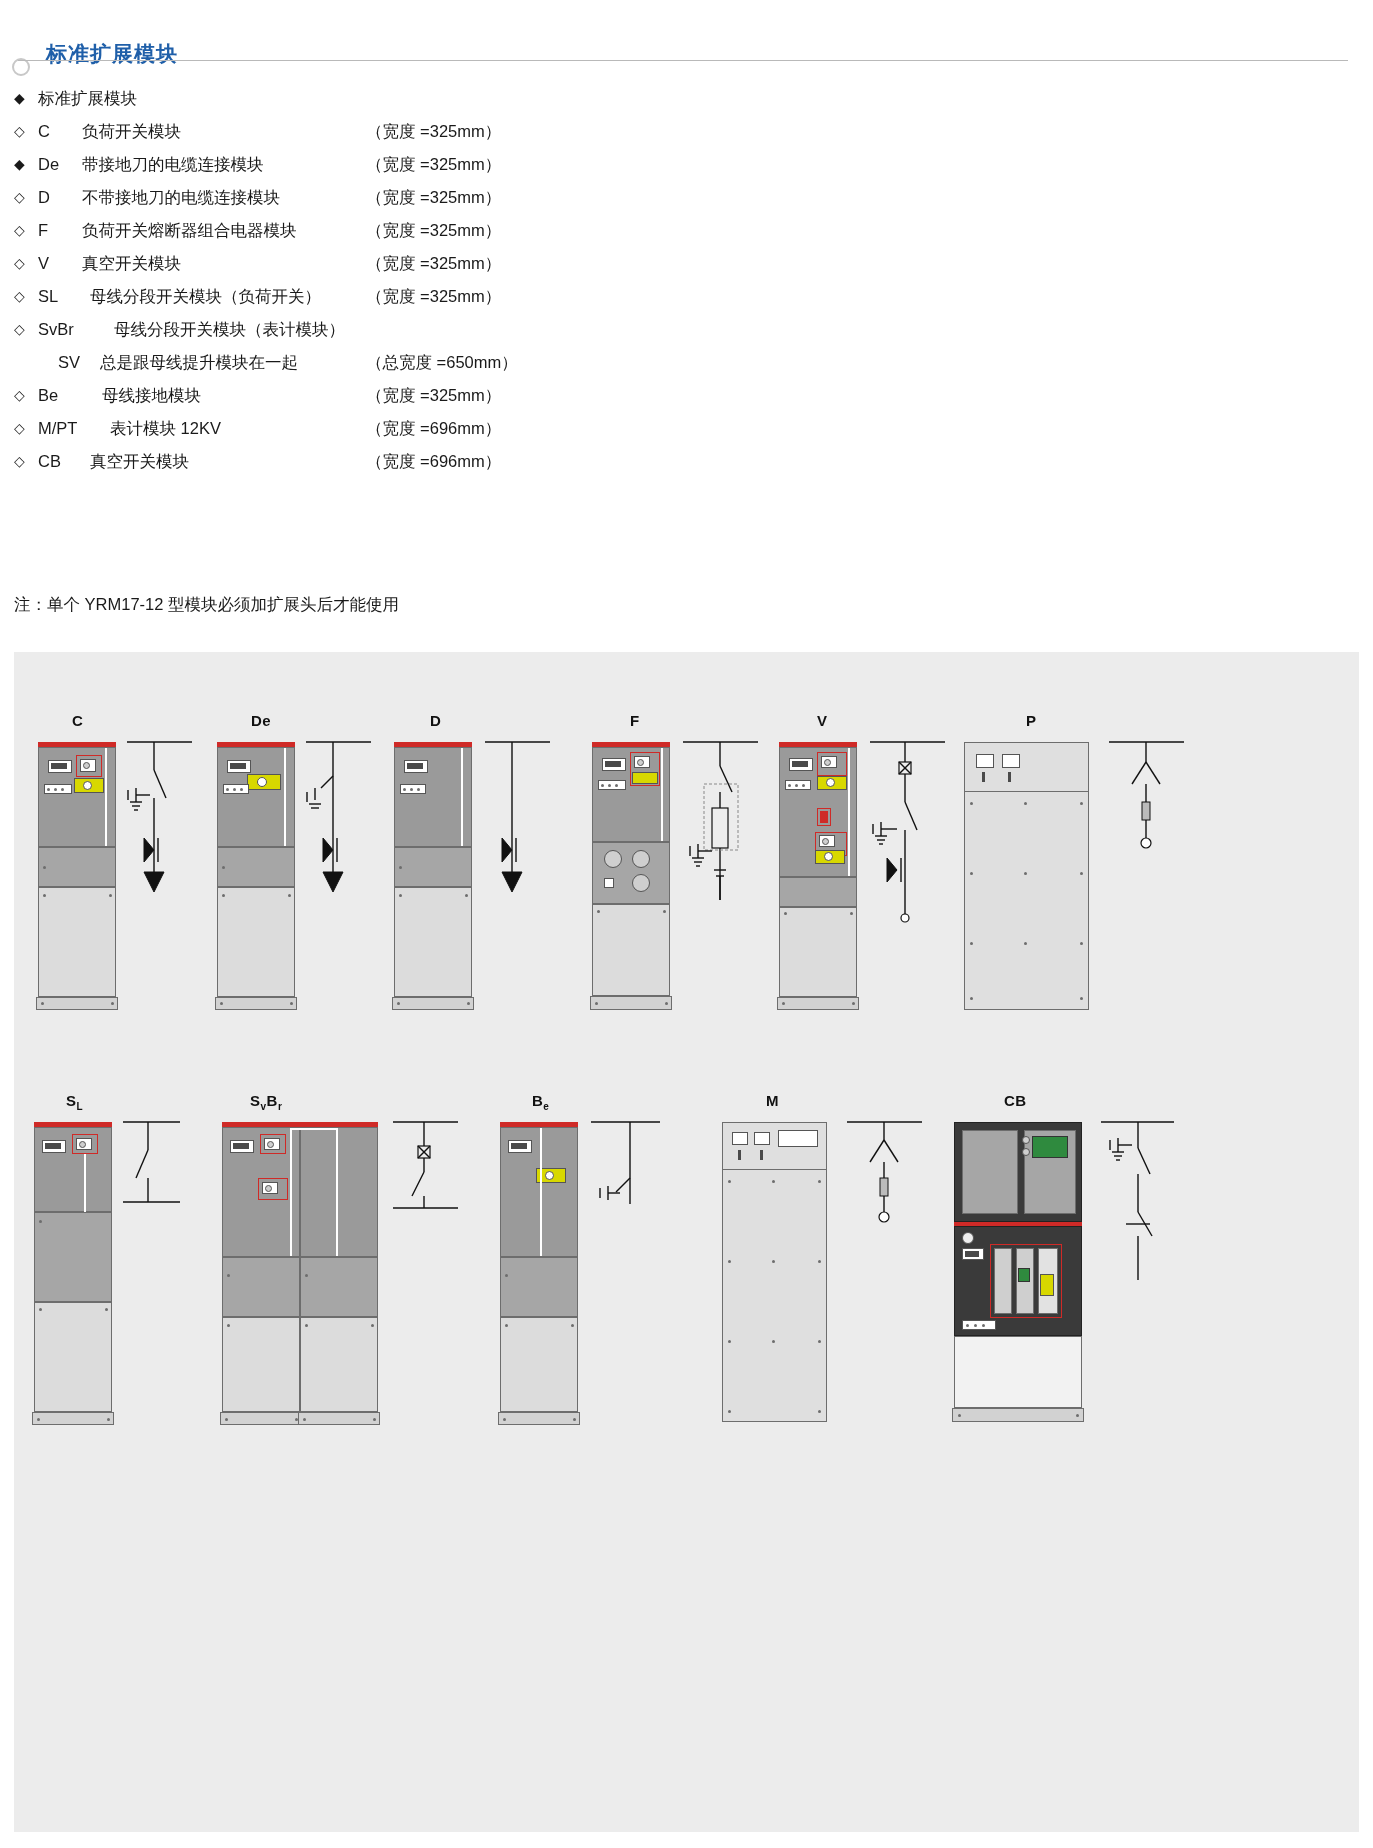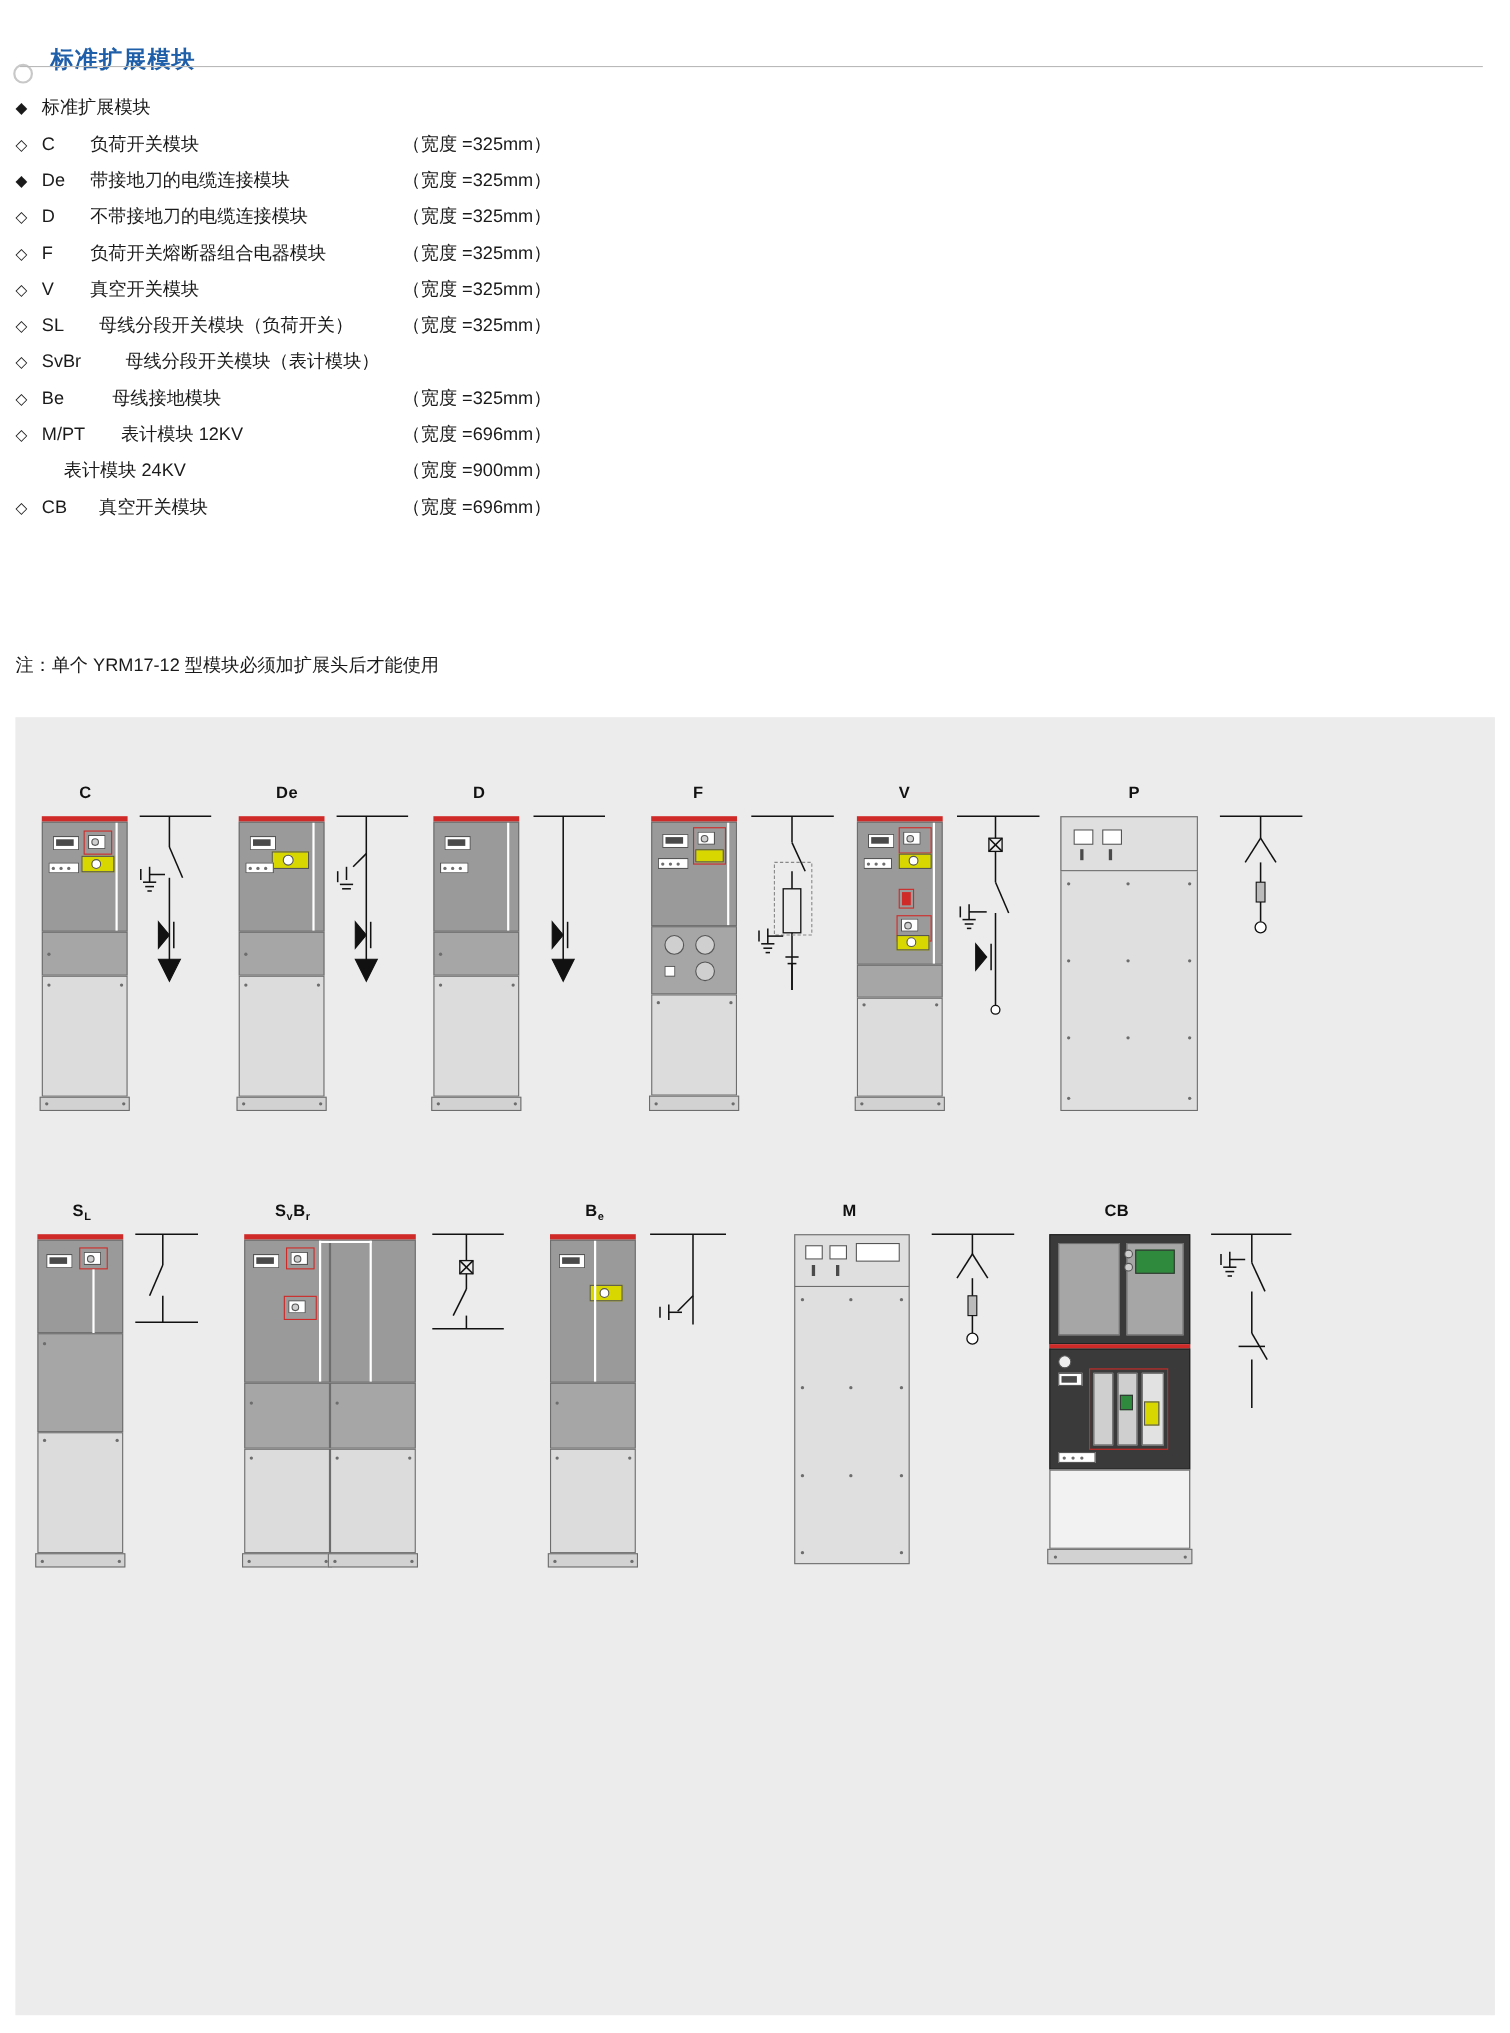--- a/index.html
+++ b/index.html
@@ -153,39 +153,40 @@
       <span class="spec-width">（宽度 =325mm）</span>
     </div>
 
     <div class="spec-row">
       <span class="spec-mark">◇</span>
       <span class="spec-code">SvBr</span>
       <span class="spec-label" style="left:100px;">母线分段开关模块（表计模块）</span>
       <span class="spec-width"></span>
     </div>
 
+    <div class="spec-row">
+      <span class="spec-code" style="left:44px;">SV</span>
+      <span class="spec-label" style="left:86px;">总是跟母线提升模块在一起</span>
+      <span class="spec-width">（总宽度 =650mm）</span>
+    </div>
 
     <div class="spec-row">
       <span class="spec-mark">◇</span>
       <span class="spec-code">Be</span>
       <span class="spec-label" style="left:88px;">母线接地模块</span>
       <span class="spec-width">（宽度 =325mm）</span>
     </div>
 
     <div class="spec-row">
       <span class="spec-mark">◇</span>
       <span class="spec-code">M/PT</span>
       <span class="spec-label" style="left:96px;">表计模块 12KV</span>
       <span class="spec-width">（宽度 =696mm）</span>
     </div>
 
-    <div class="spec-row">
-      <span class="spec-label" style="left:44px;">表计模块 24KV</span>
-      <span class="spec-width">（宽度 =900mm）</span>
-    </div>
 
     <div class="spec-row">
       <span class="spec-mark">◇</span>
       <span class="spec-code">CB</span>
       <span class="spec-label" style="left:76px;">真空开关模块</span>
       <span class="spec-width">（宽度 =696mm）</span>
     </div>
   </div>
 
   <div class="note-row">注：单个 YRM17-12 型模块必须加扩展头后才能使用</div>

